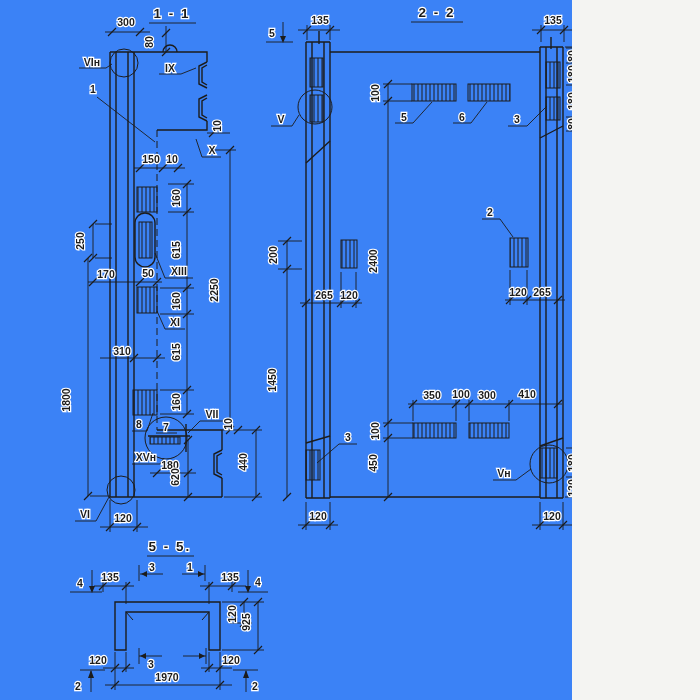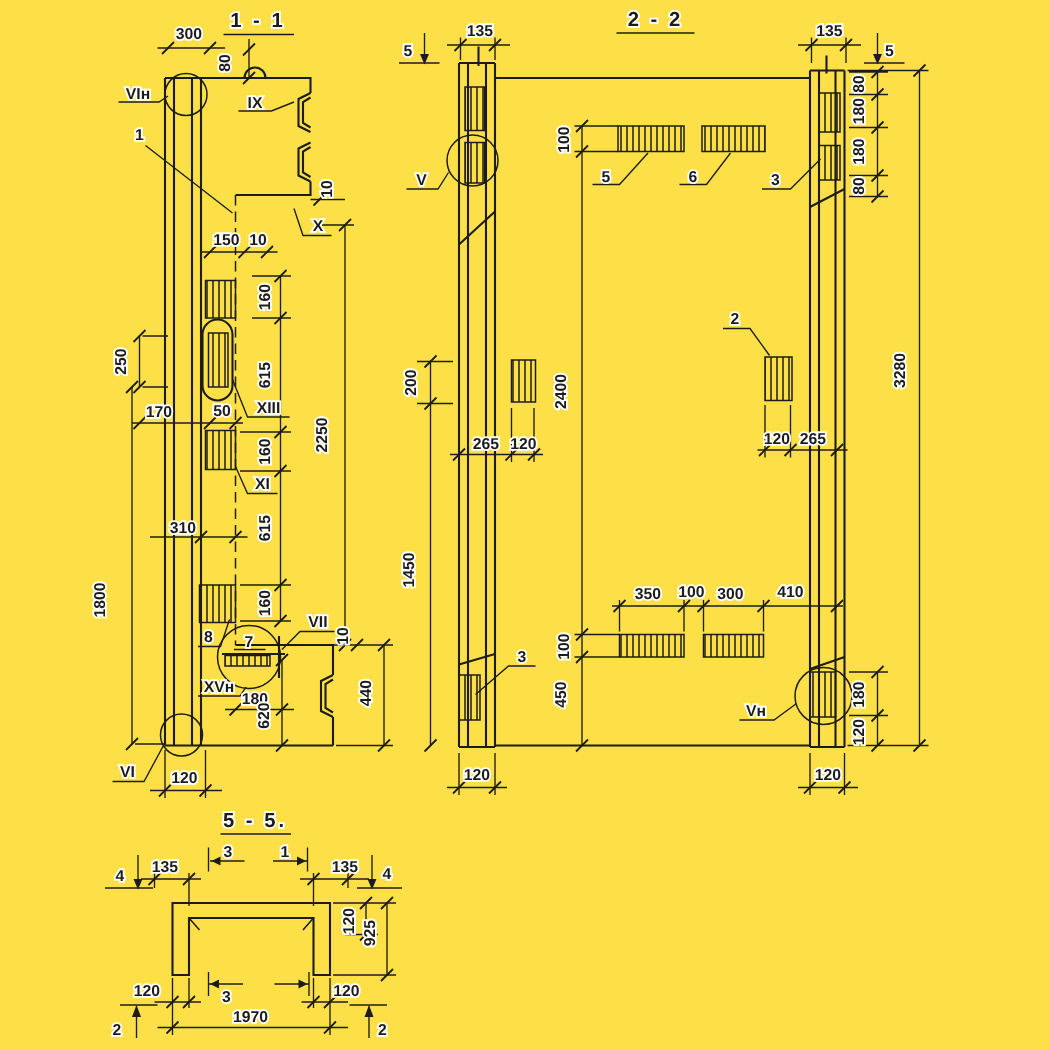--- a/index.html
+++ b/index.html
@@ -1,16 +1,16 @@
 <!DOCTYPE html>
 <html><head>
 <meta charset="utf-8">
 <style>
   html,body{margin:0;padding:0;background:#f4f4f2;}
-  #stage{width:700px;height:700px;background:#fde047;position:relative;overflow:hidden;}
+  #stage{width:572px;height:700px;background:#3b82f6;position:relative;overflow:hidden;}
   svg{display:block;}
   svg text{
     font-family:"Liberation Sans","DejaVu Sans",sans-serif;
     font-weight:bold;
     fill:#1c1c1c;
     stroke:#ffffff;stroke-width:2.4px;paint-order:stroke;
     text-anchor:middle;
   }
   text.t{font-size:13.5px;letter-spacing:2px;}
   text.d{font-size:10.5px;}

